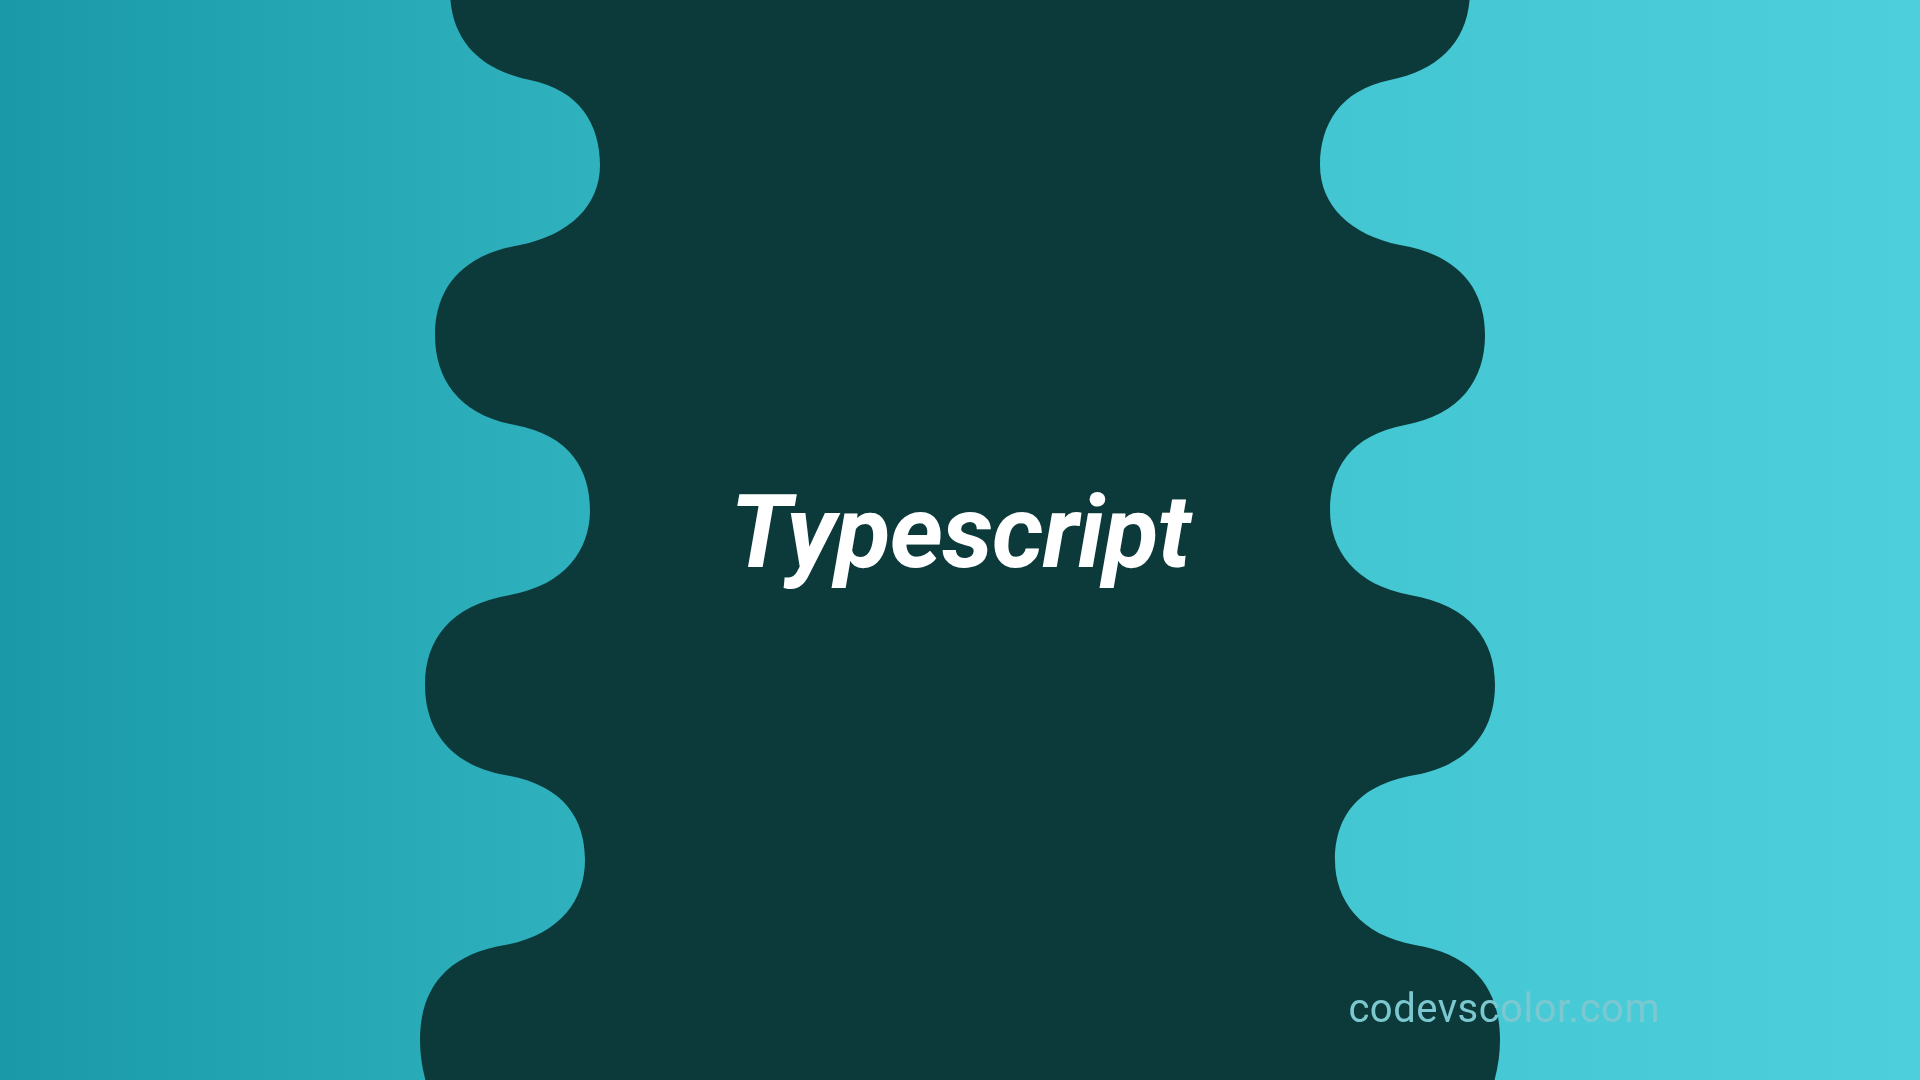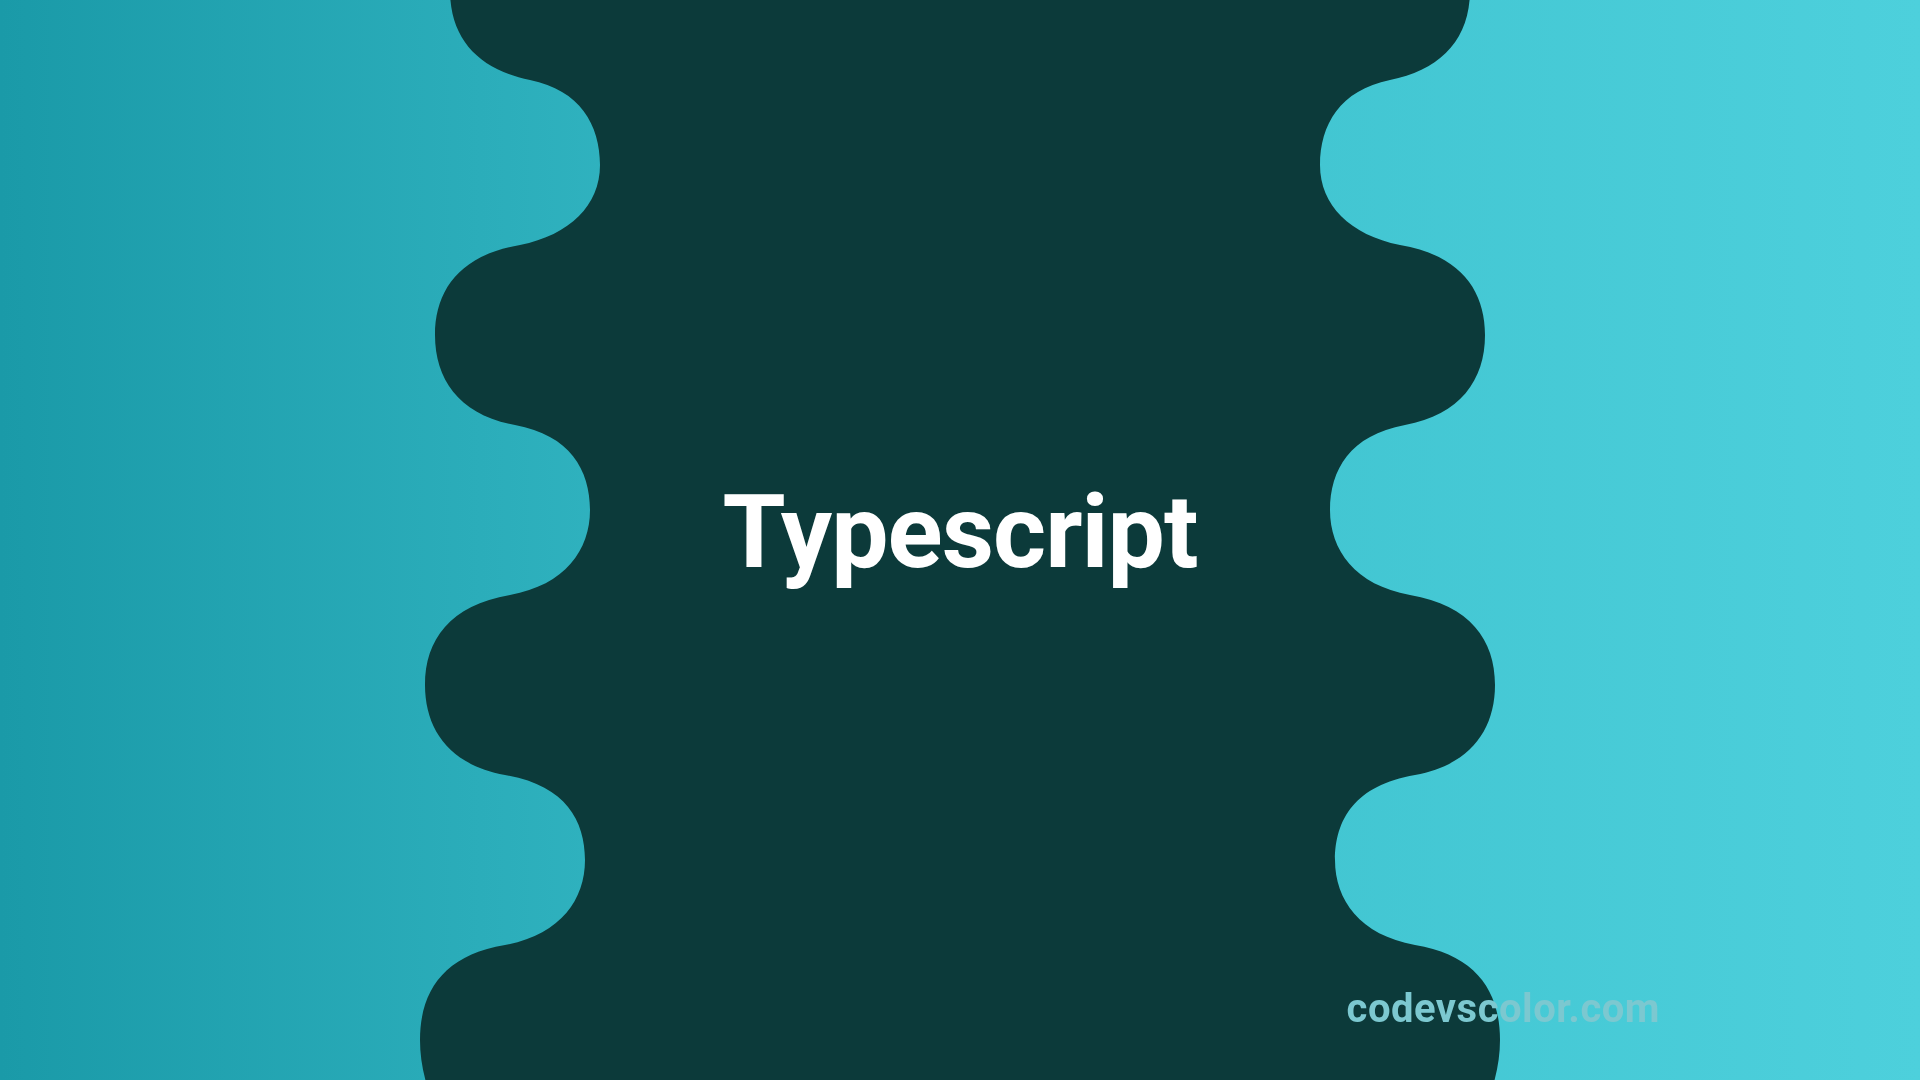--- a/index.html
+++ b/index.html
@@ -34,37 +34,38 @@
       height: 1280px;
     }
     
     .title-container {
       position: absolute;
       top: 50%;
       left: 50%;
       transform: translate(-50%, -55%);
       text-align: left;
       z-index: 10;
+      font-style: italic;
     }
     
     .title-line {
       color: #ffffff;
       font-size: 102px;
       font-weight: 700;
       line-height: 1.35;
       letter-spacing: -1px;
     }
     
     .watermark {
       position: absolute;
       bottom: 48px;
       right: 260px;
       color: #7cc8d0;
       font-size: 40px;
-      font-weight: 700;
+      font-weight: 400;
       z-index: 10;
       letter-spacing: 0.5px;
     }
   </style>
 </head>
 <body>
 
 <div class="blob-container">
   <svg class="blob" viewBox="0 0 1400 1280" xmlns="http://www.w3.org/2000/svg">
     <path fill="#0c3a3a" d="

